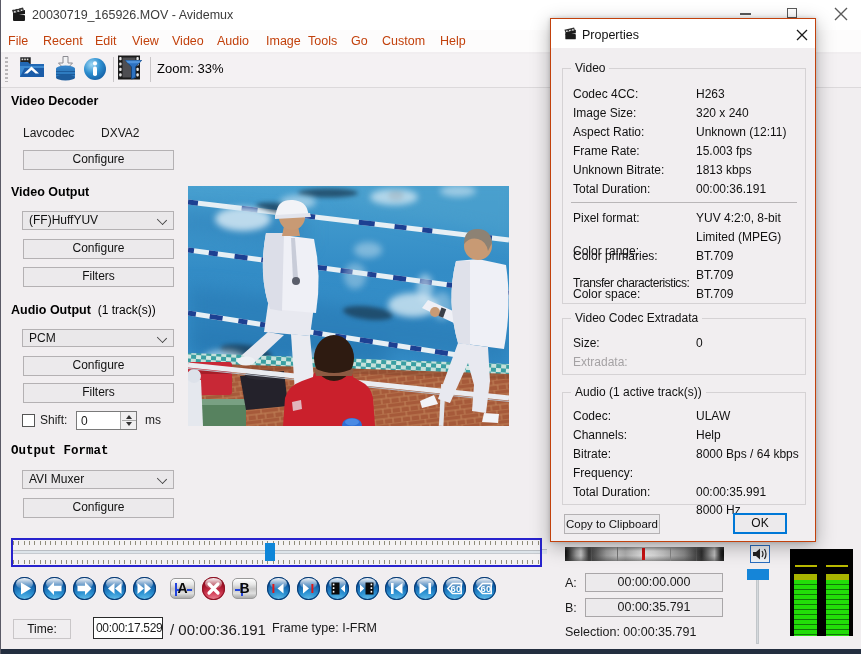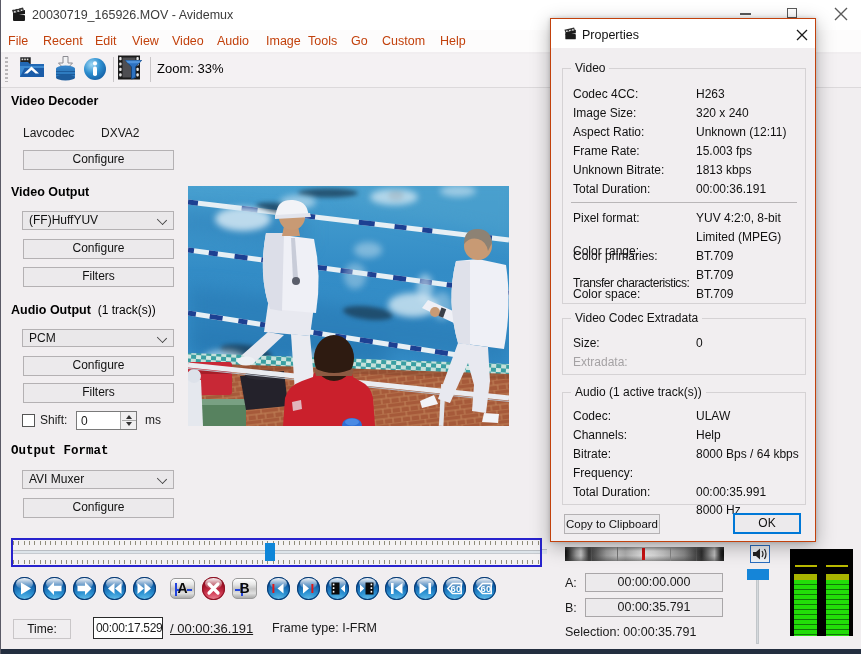--- a/index.html
+++ b/index.html
@@ -369,21 +369,21 @@
 <div class="sph" style="left:473px;top:577px;">
     <svg width="23" height="23" viewBox="0 0 23 23">
       <path d="M4.8 11.5 L9.5 6.5 H18.2 V16.5 H9.5 Z" fill="none" stroke="#fff" stroke-width="1.5"></path>
       <text x="7.6" y="15.3" font-size="9.5" font-weight="bold" fill="#fff" font-family="Liberation Sans">60</text>
     </svg>
   </div>
 
 <div class="btn" style="left:13px;top:619px;width:58px;height:20px;background:#f0eef0;border:1px solid #c9c6c8;line-height:18px;">Time:</div>
 <div class="abs" style="left:93px;top:617px;width:70px;height:22px;background:#fff;border:1px solid #2a2a2a;"></div>
 <div class="abs" style="left:96px;top:621px;font-size:12px;letter-spacing:-0.3px;">00:00:17.529</div>
-<div class="abs" style="left:170px;top:621px;font-size:13px;text-decoration:underline;">/ 00:00:36.191</div>
+<div class="abs" style="left:170px;top:621px;font-size:15px;">/ 00:00:36.191</div>
 <div class="abs" style="left:272px;top:621px;font-size:12.5px;">Frame type: I-FRM</div>
 
 <div class="abs" id="jog" style="left:565px;top:547px;width:159px;height:14px;background:
   linear-gradient(180deg,rgba(90,90,90,.55) 0,rgba(255,255,255,0) 28%,rgba(255,255,255,0) 62%,rgba(60,60,60,.5) 100%),
   linear-gradient(90deg,#0e0e0e 0%,#2a2a2a 2%,#9a9a9a 7%,#c8c8c8 10%,#3a3a3a 15%,#5a5a5a 19%,#9f9f9f 26%,#c4c4c4 33%,#b2b2b2 38%,#d2d2d2 45%,#e8e8e8 50%,#dcdcdc 56%,#c6c6c6 62%,#ababab 68%,#8a8a8a 75%,#565656 81%,#2e2e2e 86%,#8a8a8a 91%,#bdbdbd 94%,#222222 98%,#0e0e0e 100%);">
   <div style="position:absolute;left:26px;top:0;width:1px;height:100%;background:#555;"></div>
   <div style="position:absolute;left:52px;top:0;width:1px;height:100%;background:#777;"></div>
   <div style="position:absolute;left:105px;top:0;width:1px;height:100%;background:#888;"></div>
   <div style="position:absolute;left:131px;top:0;width:1px;height:100%;background:#555;"></div>
   <div style="position:absolute;left:77px;top:1px;width:3px;height:12px;background:#cc1111;"></div>
@@ -474,14 +474,14 @@
     <div class="row" style="top:35px;">Channels:</div>
       <div class="rval" style="top:35px;">Help</div>
     <div class="row" style="top:54px;">Bitrate:</div>
       <div class="rval" style="top:54px;">8000 Bps / 64 kbps</div>
     <div class="row" style="top:73px;">Frequency:</div>
       <div class="rval" style="top:62px;margin-top:48px;">8000 Hz</div>
     <div class="row" style="top:92px;">Total Duration:</div>
       <div class="rval" style="top:92px;">00:00:35.991</div>
   </div>
   <div class="btn" style="left:13px;top:495px;width:96px;height:20px;line-height:18px;font-size:11.5px;white-space:nowrap;">Copy to Clipboard</div>
-  <div class="btn" style="left:182px;top:494px;width:68px;height:21px;border:2px solid #0078d7;line-height:17px;">OK</div>
+  <div class="btn" style="left:182px;top:494px;width:54px;height:21px;border:2px solid #0078d7;line-height:17px;">OK</div>
 </div>
 
 </body></html>

